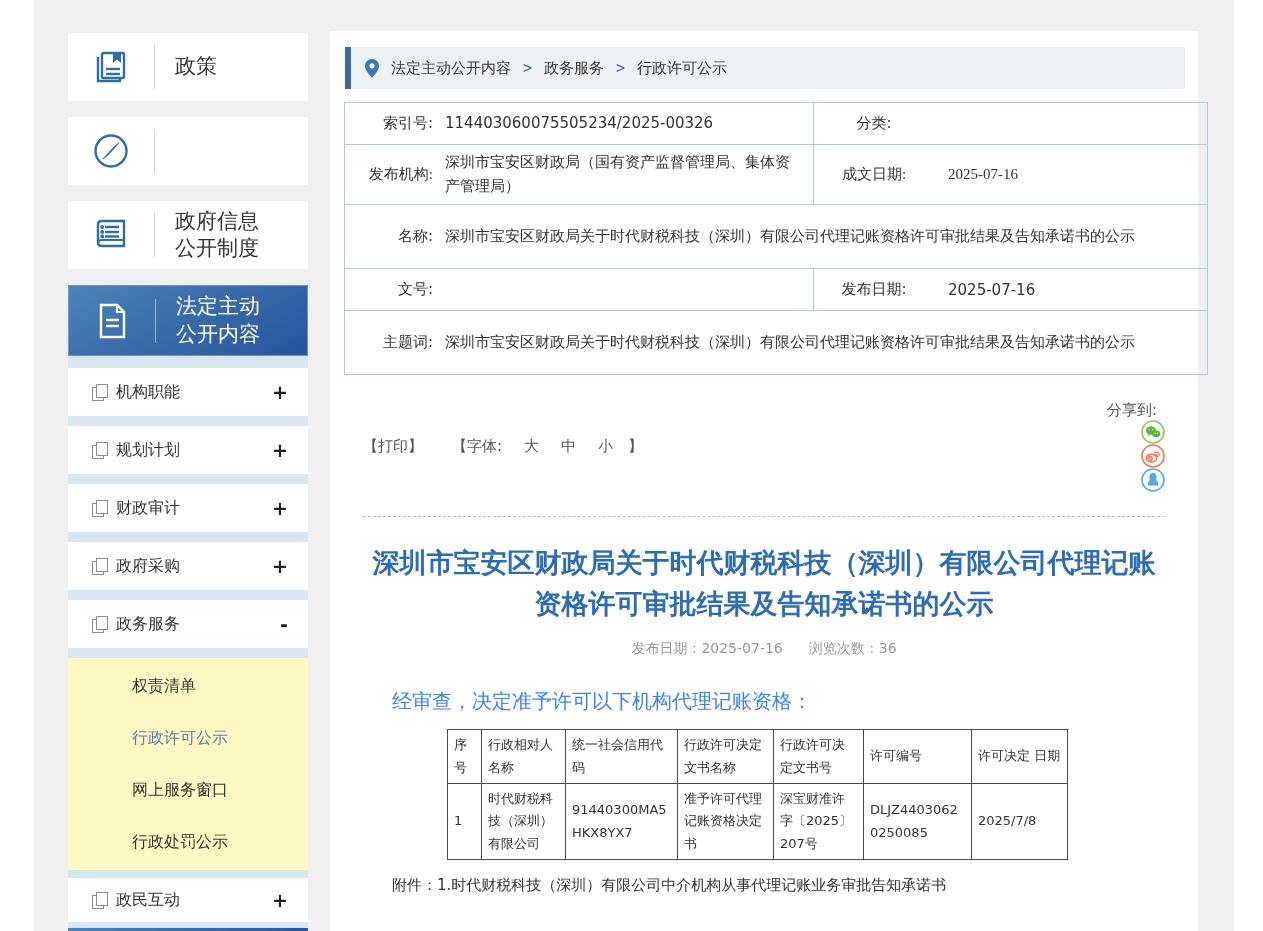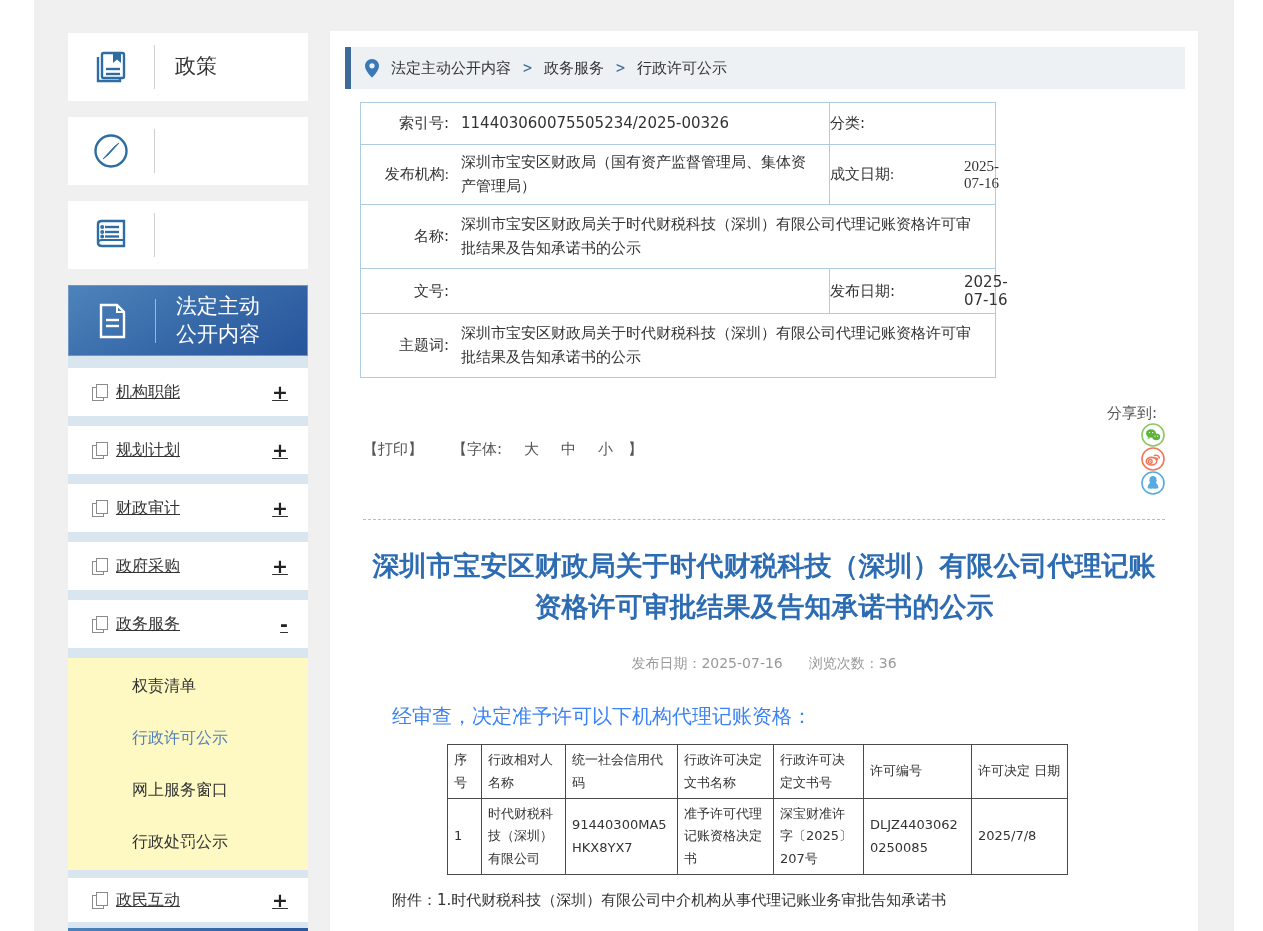--- a/index.html
+++ b/index.html
@@ -16,61 +16,61 @@
   .big-item .icon-cell { width:86px; display:flex; justify-content:center; align-items:center; flex:0 0 86px; }
   .big-item .sep { width:1px; height:44px; background:#cfcfcf; }
   .big-item .lbl { font-size:21px; color:#333; padding-left:20px; line-height:1.3; width:120px; }
   .big-item.active { height:71px; margin-bottom:0;
     background:linear-gradient(150deg,#4d83bb 0%,#3a6dab 45%,#27549b 100%);
     border:1px solid #7097c4; }
   .big-item.active .lbl { color:#fff; }
   .big-item.active .sep { background:rgba(255,255,255,.5); }
 
   .menu-area { background:#d9e6ef; padding-top:12px; }
-  .m-item { height:48px; background:#fff; margin-bottom:10px; display:flex; align-items:center; padding:0 20px 0 24px; cursor:pointer;text-decoration:underline; }
+  .m-item { height:48px; background:#fff; margin-bottom:10px; display:flex; align-items:center; padding:0 20px 0 24px; cursor:pointer; }
   .m-item .m-label { font-size:16px; color:#333; margin-left:9px; }
   .m-item .toggle { margin-left:auto; font-size:19px; font-weight:bold; color:#222; }
   .pg-icon { position:relative; width:15px; height:16px; flex:0 0 15px; }
   .pg-icon::before { content:""; position:absolute; left:0; top:3px; width:10px; height:12px; border:1px solid #8b8b8b; background:#fff; }
   .pg-icon::after  { content:""; position:absolute; left:4px; top:0; width:10px; height:12px; border:1px solid #8b8b8b; background:#fff; }
 
   .submenu { background:#fef9c3; margin-bottom:8px; padding:2px 0; }
   .sub-item { height:52px; display:flex; align-items:center; padding-left:64px; font-size:16px; color:#333; cursor:pointer; }
   .sub-item.active { color:#527fb5; }
   .next-strip { height:10px; background:linear-gradient(150deg,#4d83bb,#27549b); }
 
   
   .content { position:absolute; left:330px; top:31px; width:868px; height:900px; background:#fff; }
 
   .crumb-bar { margin:16px 13px 0 15px; height:42px; background:#edf1f4; border-left:6px solid #3d6a96;
     display:flex; align-items:center; padding-left:14px; font-size:15px; }
   .crumb-item { color:#333; cursor:pointer; }
   .crumb-sep { color:#3d6a96; margin:0 12px; font-family:"DejaVu Sans Mono",monospace; }
   .pin { margin-right:12px; display:flex; }
 
-  table.info { border-collapse:collapse; width:636px; margin:13px 30px 0; table-layout:fixed; }
+  table.info { border-collapse:collapse; width:864px; margin:13px 14px 0; table-layout:fixed; }
   table.info td { border:1px solid #aecbe4; font-size:15px; color:#333; padding:4px 0; }
   .cellwrap { display:flex; align-items:center; }
   .lb  { flex:0 0 88px;  text-align:right; }
   .vl  { flex:1; padding-left:12px; line-height:1.55; padding-right:14px; }
-  .lb2 { flex:0 0 120px; text-align:left; }
+  .lb2 { flex:0 0 120px; text-align:center; }
   .vl2 { flex:1; padding-left:14px; }
   .h42 { height:42px; } .h60 { height:60px;font-family:Liberation Serif, serif; } .h64 { height:64px; }
 
   .toolbar { margin:26px 33px 0; display:flex; align-items:center; font-size:15px; color:#555;gap:15px; }
   .tool-link { cursor:pointer; }
   .font-size-opt { cursor:pointer; margin-left:7px; }
   .share-group { margin-left:auto; display:flex; align-items:flex-end;flex-direction:column; }
   .share-label { margin-right:8px; color:#555; }
   .share-ic { margin-left:6px; cursor:pointer; display:flex; }
 
   .dash { margin:24px 33px 0; border-top:1px dashed #bdbdbd; height:0; }
 
   .art-title { margin:26px 40px 0; text-align:center; font-size:27px; font-weight:bold; color:#2d6cb3; line-height:1.5; }
-  .art-meta { margin-top:28px; text-align:center; font-size:14px; color:#999; }
+  .art-meta { margin-top:16px; text-align:center; font-size:14px; color:#999; }
   .art-meta .mv { margin-right:26px; }
   .intro { margin:30px 33px 0 62px; font-size:20px; color:#3b82f6; }
 
   table.lic { border-collapse:collapse; margin:14px 0 0 117px; width:620px; font-size:13px; color:#333; table-layout:fixed; }
   table.lic th, table.lic td { border:1px solid #4a4a4a; font-weight:normal; text-align:left;
     padding:4px 6px; line-height:1.7; vertical-align:middle; word-break:break-all; }
   table.lic tr.hd { height:54px; }
   table.lic tr.dr { height:76px; }
 
   .attach { margin:16px 33px 0 62px; font-size:15px; color:#333; }
@@ -114,20 +114,21 @@
         <path d="M8 29 Q8 26 12 26 L34 26" stroke-width="2"></path>
         <line x1="15" y1="13" x2="29" y2="13"></line>
         <line x1="15" y1="18" x2="29" y2="18"></line>
         <line x1="15" y1="22.5" x2="29" y2="22.5"></line>
         <circle cx="12.2" cy="13" r="0.8" fill="#2e6da4"></circle>
         <circle cx="12.2" cy="18" r="0.8" fill="#2e6da4"></circle>
         <circle cx="12.2" cy="22.5" r="0.8" fill="#2e6da4"></circle>
       </svg>
     </span>
     <span class="sep"></span>
+    <span class="lbl">政府信息公开制度</span>
   </div>
 
   <div class="big-item active">
     <span class="icon-cell">
       <svg width="40" height="42" viewBox="0 0 40 42" fill="none" stroke="#ffffff" stroke-width="2.4">
         <path d="M9 5 L25 5 L32 12 L32 37 L9 37 Z"></path>
         <path d="M25 5 L25 12 L32 12" stroke-width="2"></path>
         <line x1="14" y1="20" x2="27" y2="20"></line>
         <line x1="14" y1="26" x2="27" y2="26"></line>
       </svg>

